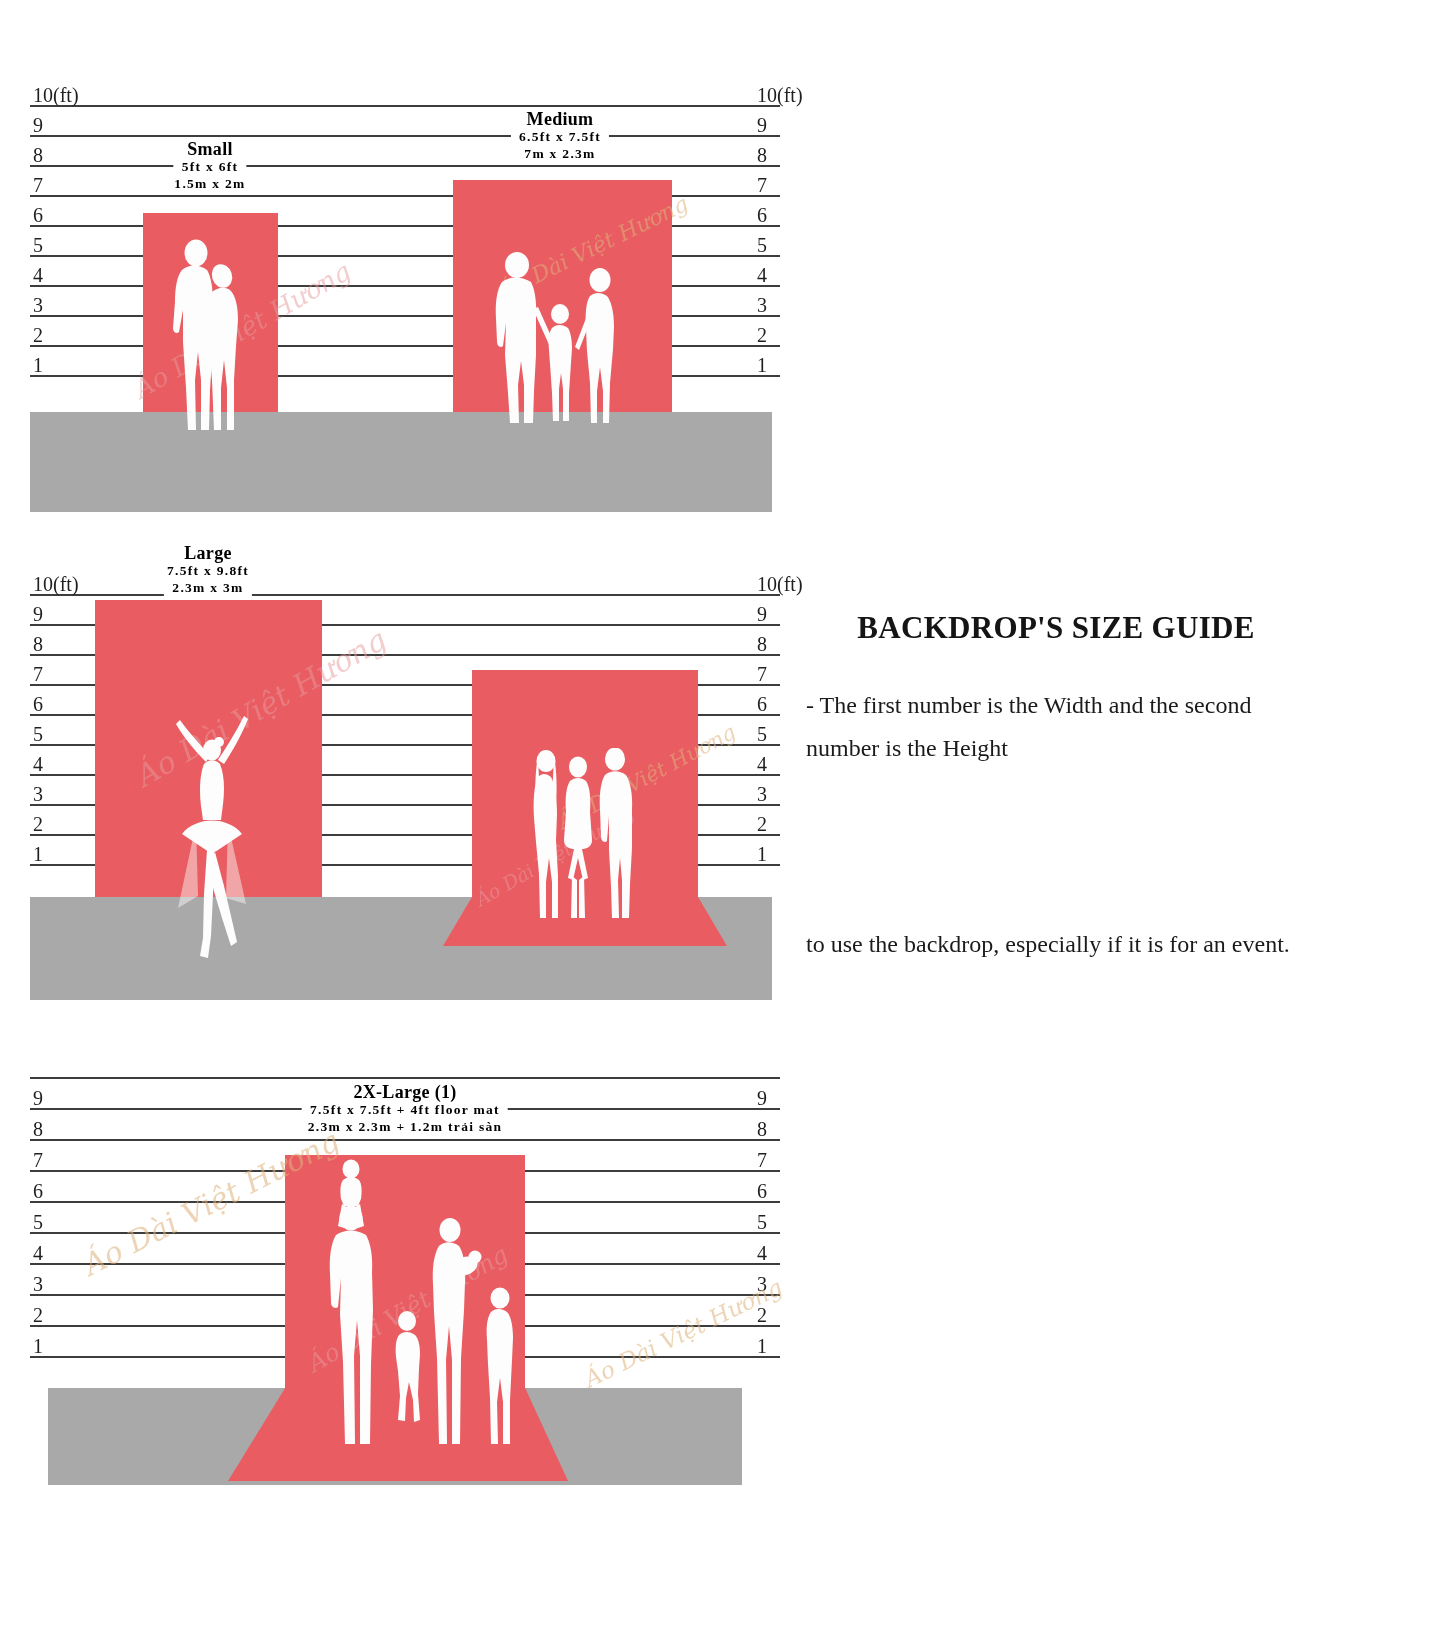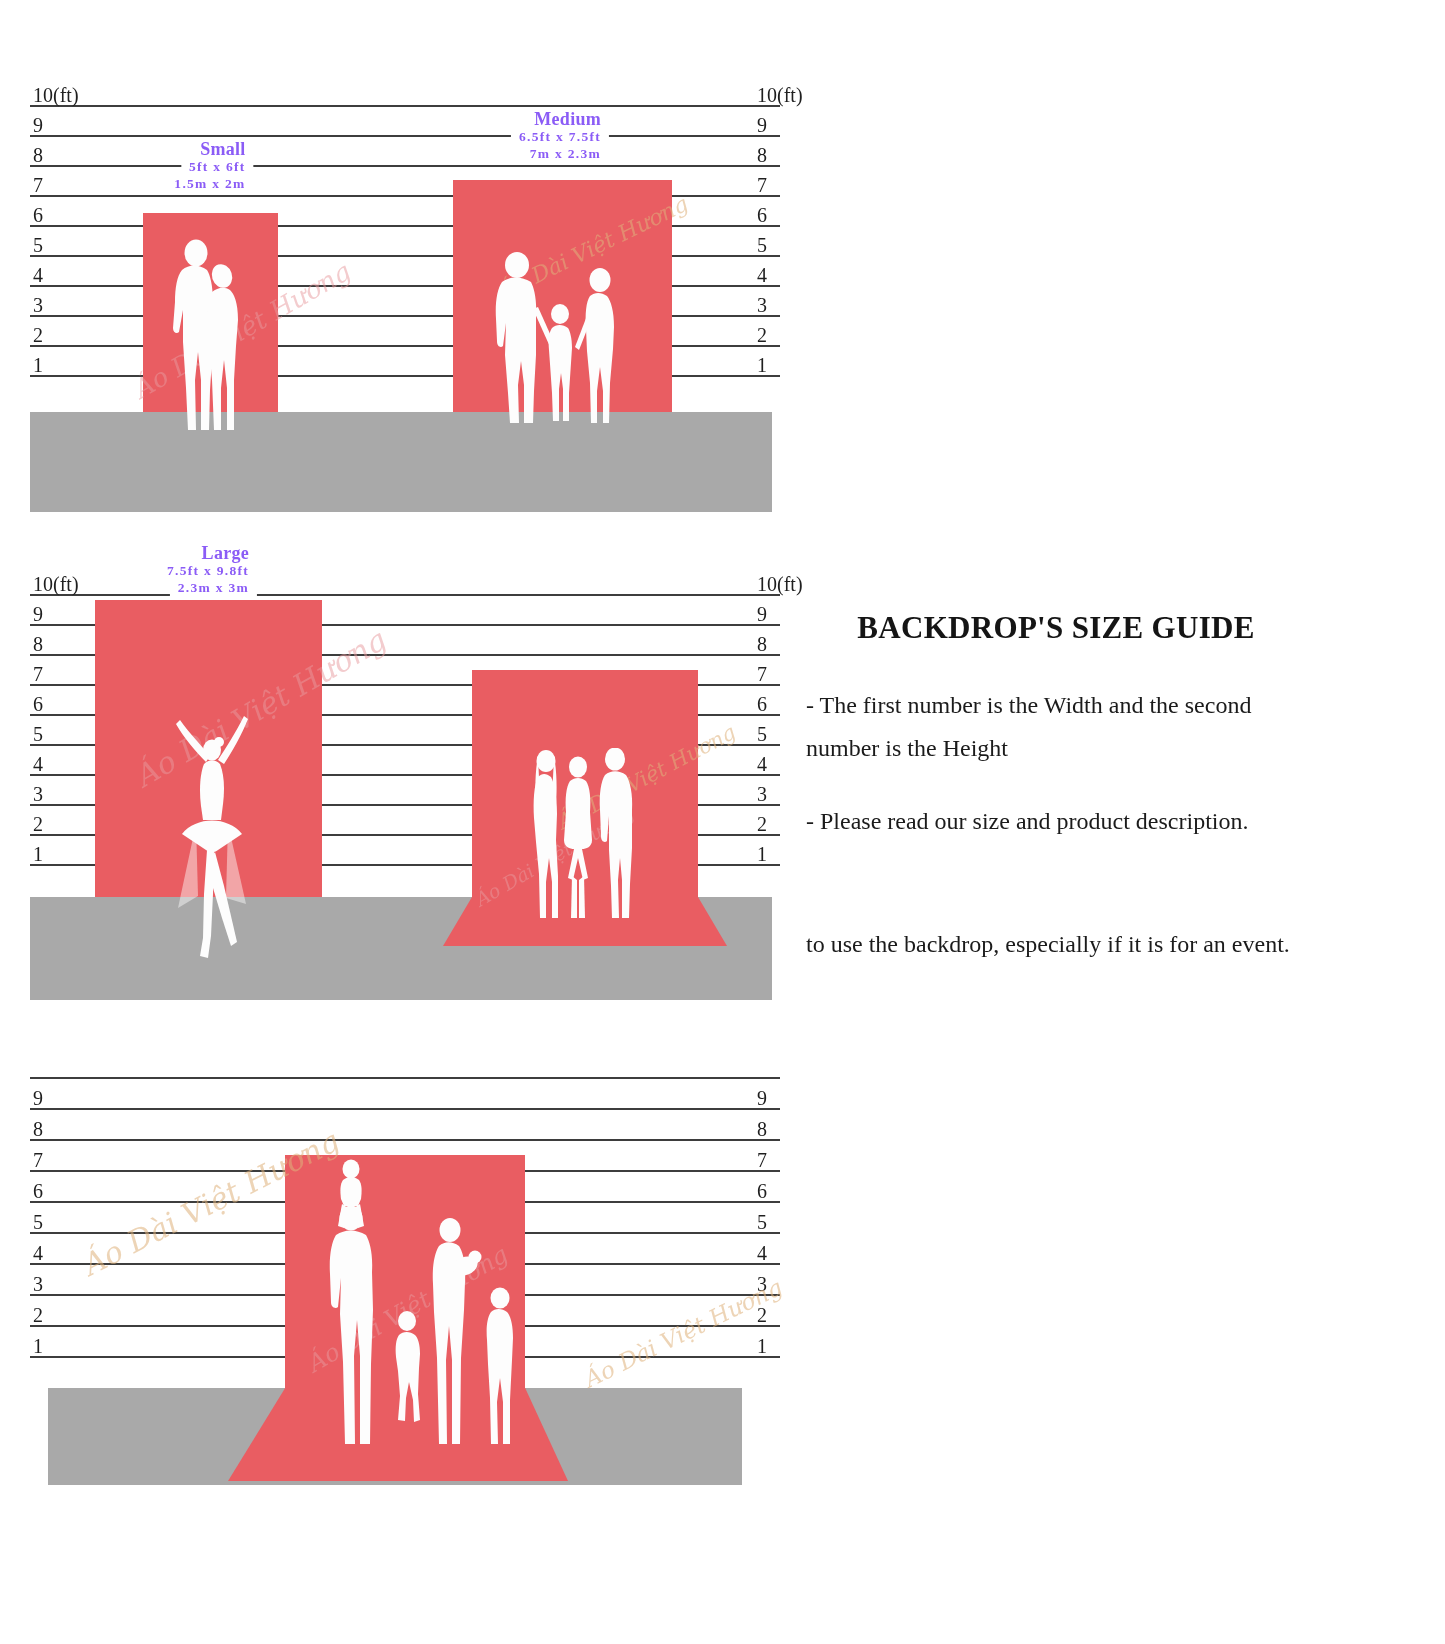--- a/index.html
+++ b/index.html
@@ -16,21 +16,21 @@
 
   
   .floor{position:absolute;background:#a9a9a9;z-index:2;}
   .backdrop{position:absolute;background:#e95d62;z-index:3;}
   .mat{position:absolute;background:#e95d62;z-index:3;}
   .sil{position:absolute;z-index:5;}
   .sil svg{display:block;width:100%;height:100%;}
   .sil path,.sil ellipse,.sil circle{fill:#fdfdfd;}
 
   
-  .size-label{position:absolute;transform:translateX(-50%);text-align:right;z-index:6;color:#8b5cf6;}
+  .size-label{position:absolute;transform:translateX(-50%);text-align:center;z-index:6;color:#000000;}
   .size-label .row{line-height:0;}
   .size-label span{display:inline-block;background:#ffffff;padding:0 8px;}
   .size-label .nm{font-size:18px;font-weight:700;line-height:20px;letter-spacing:.3px;}
   .size-label .dim{font-size:13.5px;font-weight:600;letter-spacing:1.3px;line-height:16.5px;}
 
   
   .wm{position:absolute;font-style:italic;white-space:nowrap;z-index:4;pointer-events:none;
       font-family:"DejaVu Serif","Liberation Serif",serif;}
   .wm-tan{opacity:.55;}
   .wm-pink{opacity:.5;}
@@ -258,20 +258,25 @@
         <span class="num r">1</span>
       </div>
       </div>
   </div>
 
   <div class="floor" style="left: 48px; top: 1388px; width: 694px; height: 97px; background: rgb(169, 169, 169);"></div>
 
   <div class="backdrop" style="left: 285px; top: 1155px; width: 240px; height: 233px; background: rgb(233, 93, 98);"></div>
   <div class="mat" style="left: 228px; top: 1388px; width: 340px; height: 93px; clip-path: polygon(16.8% 0px, 87.4% 0px, 100% 100%, 0px 100%); background: rgb(233, 93, 98);"></div>
 
+  <div class="size-label" style="left:405px;top:1082px">
+    <div class="row"><span class="nm">2X-Large (1)</span></div>
+    <div class="row"><span class="dim">7.5ft x 7.5ft + 4ft floor mat</span></div>
+    <div class="row"><span class="dim">2.3m x 2.3m + 1.2m trải sàn</span></div>
+  </div>
 
   <div class="sil" style="left:303px;top:1158px;width:225px;height:292px">
     <svg viewBox="0 0 225 292">
       <ellipse cx="48" cy="11" rx="8.5" ry="9.5"></ellipse>
       <path d="M40,22 C37,26 37,33 38,41 L41,48 L55,48 L58,41 C59,33 59,26 56,22 C51,18 45,18 40,22 Z"></path>
       <path d="M39,46 L35,68 L41,70 L45,50 Z"></path>
       <path d="M57,46 L61,68 L55,70 L51,50 Z"></path>
       <ellipse cx="48" cy="60" rx="11.5" ry="12.5"></ellipse>
       <path d="M33,77 C28,85 26,100 27,116 L28,144 C28,150 33,151 35,149 L38,120 L37,156 L40,204 L42,286 L52,286 L51,198 L54,162 L57,198 L57,286 L67,286 L68,206 L70,152 L69,114 C70,96 67,84 63,77 C53,71 42,71 33,77 Z"></path>
       <ellipse cx="104" cy="163" rx="9" ry="10"></ellipse>
@@ -290,16 +295,15 @@
   <div class="wm wm-pink" style="left: 120px; top: 690px; font-size: 30px; transform: rotate(-30deg); color: rgb(232, 154, 158);">Áo Dài Việt Hương</div>
   <div class="wm wm-tan" style="left: 548px; top: 765px; font-size: 21px; transform: rotate(-28deg); color: rgb(223, 178, 124);">Áo Dài Việt Hương</div>
   <div class="wm wm-pink" style="left: 465px; top: 845px; font-size: 19px; transform: rotate(-30deg); color: rgb(232, 154, 158);">Áo Dài Việt Hương</div>
   <div class="wm wm-tan" style="left: 70px; top: 1185px; font-size: 30px; transform: rotate(-27deg); color: rgb(223, 178, 124);">Áo Dài Việt Hương</div>
   <div class="wm wm-pink" style="left: 295px; top: 1295px; font-size: 24px; transform: rotate(-30deg); color: rgb(232, 154, 158);">Áo Dài Việt Hương</div>
   <div class="wm wm-tan" style="left: 575px; top: 1320px; font-size: 23px; transform: rotate(-26deg); color: rgb(223, 178, 124);">Áo Dài Việt Hương</div>
 
   <div class="info-title">BACKDROP'S SIZE GUIDE</div>
   <div class="info-line" style="top:690px">-  The first number is the Width and the second</div>
   <div class="info-line" style="top:733px">number is the Height</div>
-  <div class="info-line" style="top:806px">- Please read our size and product description.</div>
   <div class="info-line" style="top:929px">to use the backdrop, especially if it is for an event.</div>
 
 </div>
 
 </body></html>

